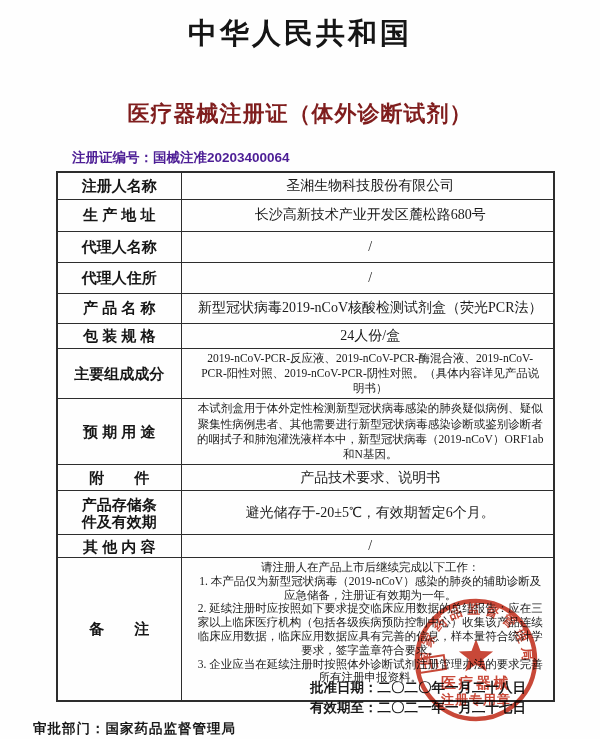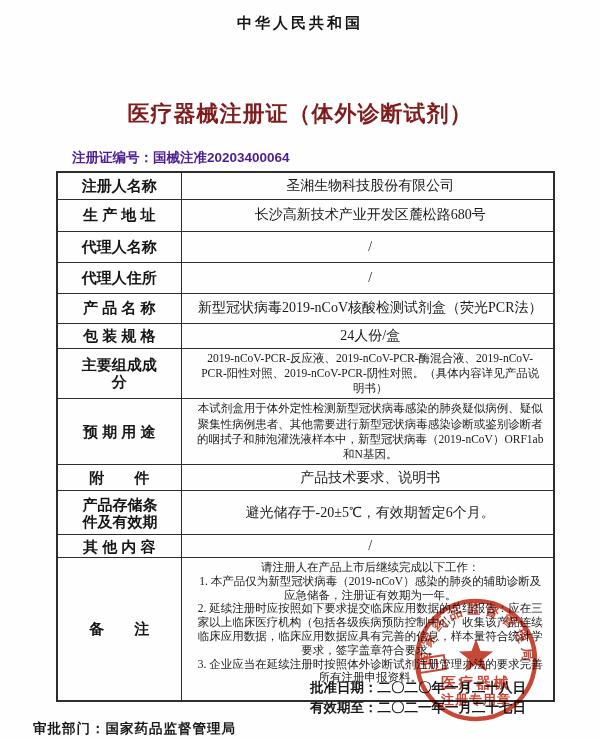--- a/index.html
+++ b/index.html
@@ -5,21 +5,21 @@
   html,body{margin:0;padding:0;}
   body{
     width:600px;height:739px;background:#ffffff;
     font-family:"Liberation Sans", sans-serif;
     color:#1c1c1c;position:relative;overflow:hidden;
   }
   .page{position:relative;width:600px;height:739px;background:#fefefe;}
 
   .country-title{
     position:absolute;top:14px;left:0;width:100%;
-    text-align:center;font-size:15px;font-weight:bold;letter-spacing:3px;
+    text-align:center;font-size:29px;font-weight:bold;letter-spacing:3px;
     color:#151515;
   }
   .cert-title{
     position:absolute;top:99px;left:0;width:100%;
     text-align:center;font-size:22px;font-weight:bold;letter-spacing:1px;
     color:#7f1d1d;
   }
   .cert-no{
     position:absolute;top:149px;left:72px;
     font-size:13.5px;font-weight:bold;color:#4c1d95;
@@ -31,21 +31,21 @@
     border:2.2px solid #2d2d2d;
   }
   .cert-table td{
     border:1.6px solid #2d2d2d;
     overflow:hidden;
   }
   col.c-label{width:124px;}
   td.lbl{
     text-align:center;vertical-align:middle;
     font-weight:bold;font-size:15px;color:#161616;
-    padding:0 21px;line-height:1.15;
+    padding:0 12px;line-height:1.15;
   }
   td.val{
     font-family:"Liberation Serif", serif;
     font-size:14px;color:#1a1a1a;
     vertical-align:middle;text-align:center;
     padding:2px 8px 2px 14px;line-height:1.25;
   }
   tr.r1{height:27px;} tr.r2{height:29px;} tr.r3{height:32px;}
   tr.r4{height:31px;} tr.r5{height:31px;} tr.r6{height:30px;}
   tr.r7{height:25px;} tr.r8{height:40px;} tr.r9{height:50px;}

